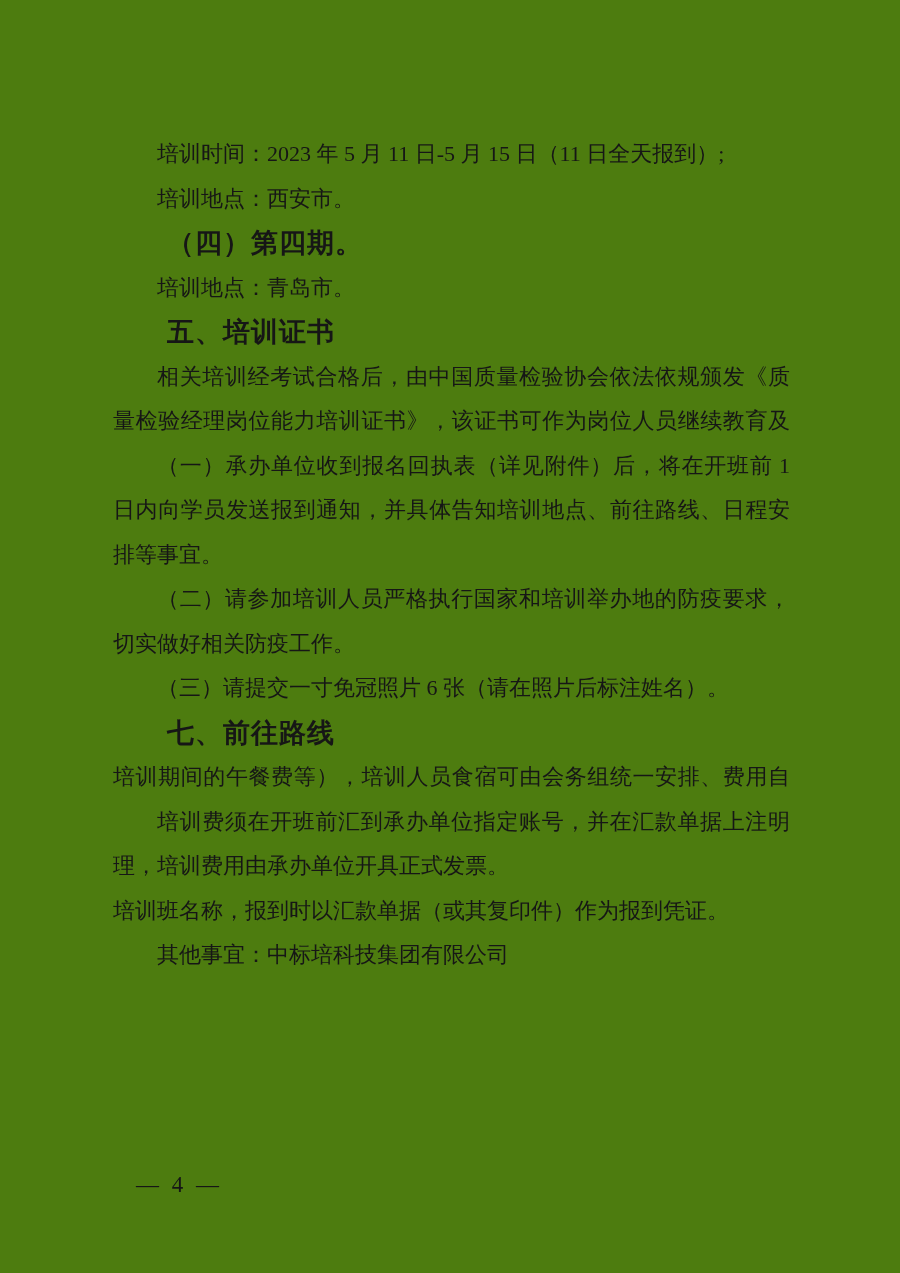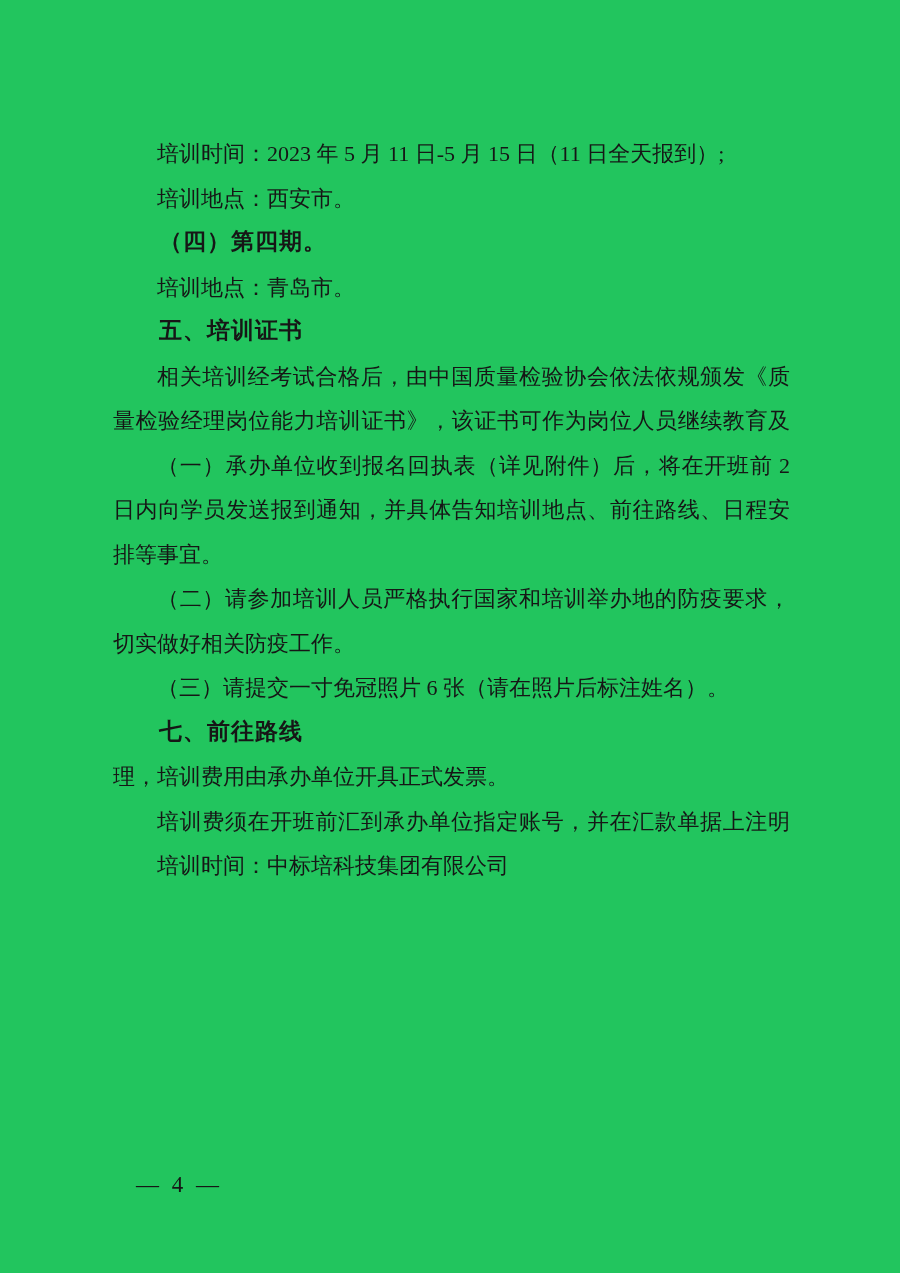--- a/index.html
+++ b/index.html
@@ -4,21 +4,21 @@
 <style>
   html, body {
     margin: 0;
     padding: 0;
     background: #ffffff;
   }
   .page {
     position: relative;
     width: 900px;
     height: 1273px;
-    background: #22c55e;
+    background: #4d7c0f;
     overflow: hidden;
     color: #161616;
   }
   .content {
     position: absolute;
     left: 113px;
     top: 132px;
     width: 677px;
   }
   p.line {
@@ -32,23 +32,23 @@
     overflow: visible;
   }
   p.line.indent {
     text-indent: 2em;
   }
   p.line.fill {
     text-align: justify;
     text-align-last: justify;
   }
   p.line.bold {
-    font-family: Liberation Mono, monospace;
+    font-family: Liberation Sans, sans-serif;
     font-weight: 700;
-    font-size: 23px;
+    font-size: 27px;
     letter-spacing: 1px;
   }
   .company {
     font-weight: 400;
   }
   .footer {
     position: absolute;
     left: 136px;
     top: 1163px;
     height: 44px;
@@ -64,25 +64,27 @@
 
 <div class="page">
   <div class="content">
     <p class="line indent">培训时间：2023 年 5 月 11 日-5 月 15 日（11 日全天报到）;</p>
     <p class="line indent">培训地点：西安市。</p>
     <p class="line indent bold">（四）第四期。</p>
     <p class="line indent">培训地点：青岛市。</p>
     <p class="line indent bold">五、培训证书</p>
     <p class="line indent fill">相关培训经考试合格后，由中国质量检验协会依法依规颁发《质</p>
     <p class="line fill">量检验经理岗位能力培训证书》，该证书可作为岗位人员继续教育及</p>
-    <p class="line indent fill">（一）承办单位收到报名回执表（详见附件）后，将在开班前 2</p>
+    <p class="line indent fill">（一）承办单位收到报名回执表（详见附件）后，将在开班前 1</p>
     <p class="line fill">日内向学员发送报到通知，并具体告知培训地点、前往路线、日程安</p>
     <p class="line">排等事宜。</p>
     <p class="line indent fill">（二）请参加培训人员严格执行国家和培训举办地的防疫要求，</p>
     <p class="line">切实做好相关防疫工作。</p>
     <p class="line indent">（三）请提交一寸免冠照片 6 张（请在照片后标注姓名）。</p>
     <p class="line indent bold">七、前往路线</p>
+    <p class="line fill">培训期间的午餐费等），培训人员食宿可由会务组统一安排、费用自</p>
+    <p class="line indent fill">培训费须在开班前汇到承办单位指定账号，并在汇款单据上注明</p>
     <p class="line">理，培训费用由承办单位开具正式发票。</p>
-    <p class="line indent fill">培训费须在开班前汇到承办单位指定账号，并在汇款单据上注明</p>
-    <p class="line indent"><span>培训时间：</span><span class="company">中标培科技集团有限公司</span></p>
+    <p class="line">培训班名称，报到时以汇款单据（或其复印件）作为报到凭证。</p>
+    <p class="line indent"><span>其他事宜：</span><span class="company">中标培科技集团有限公司</span></p>
   </div>
   <div class="footer">— 4 —</div>
 </div>
 
 </body></html>

